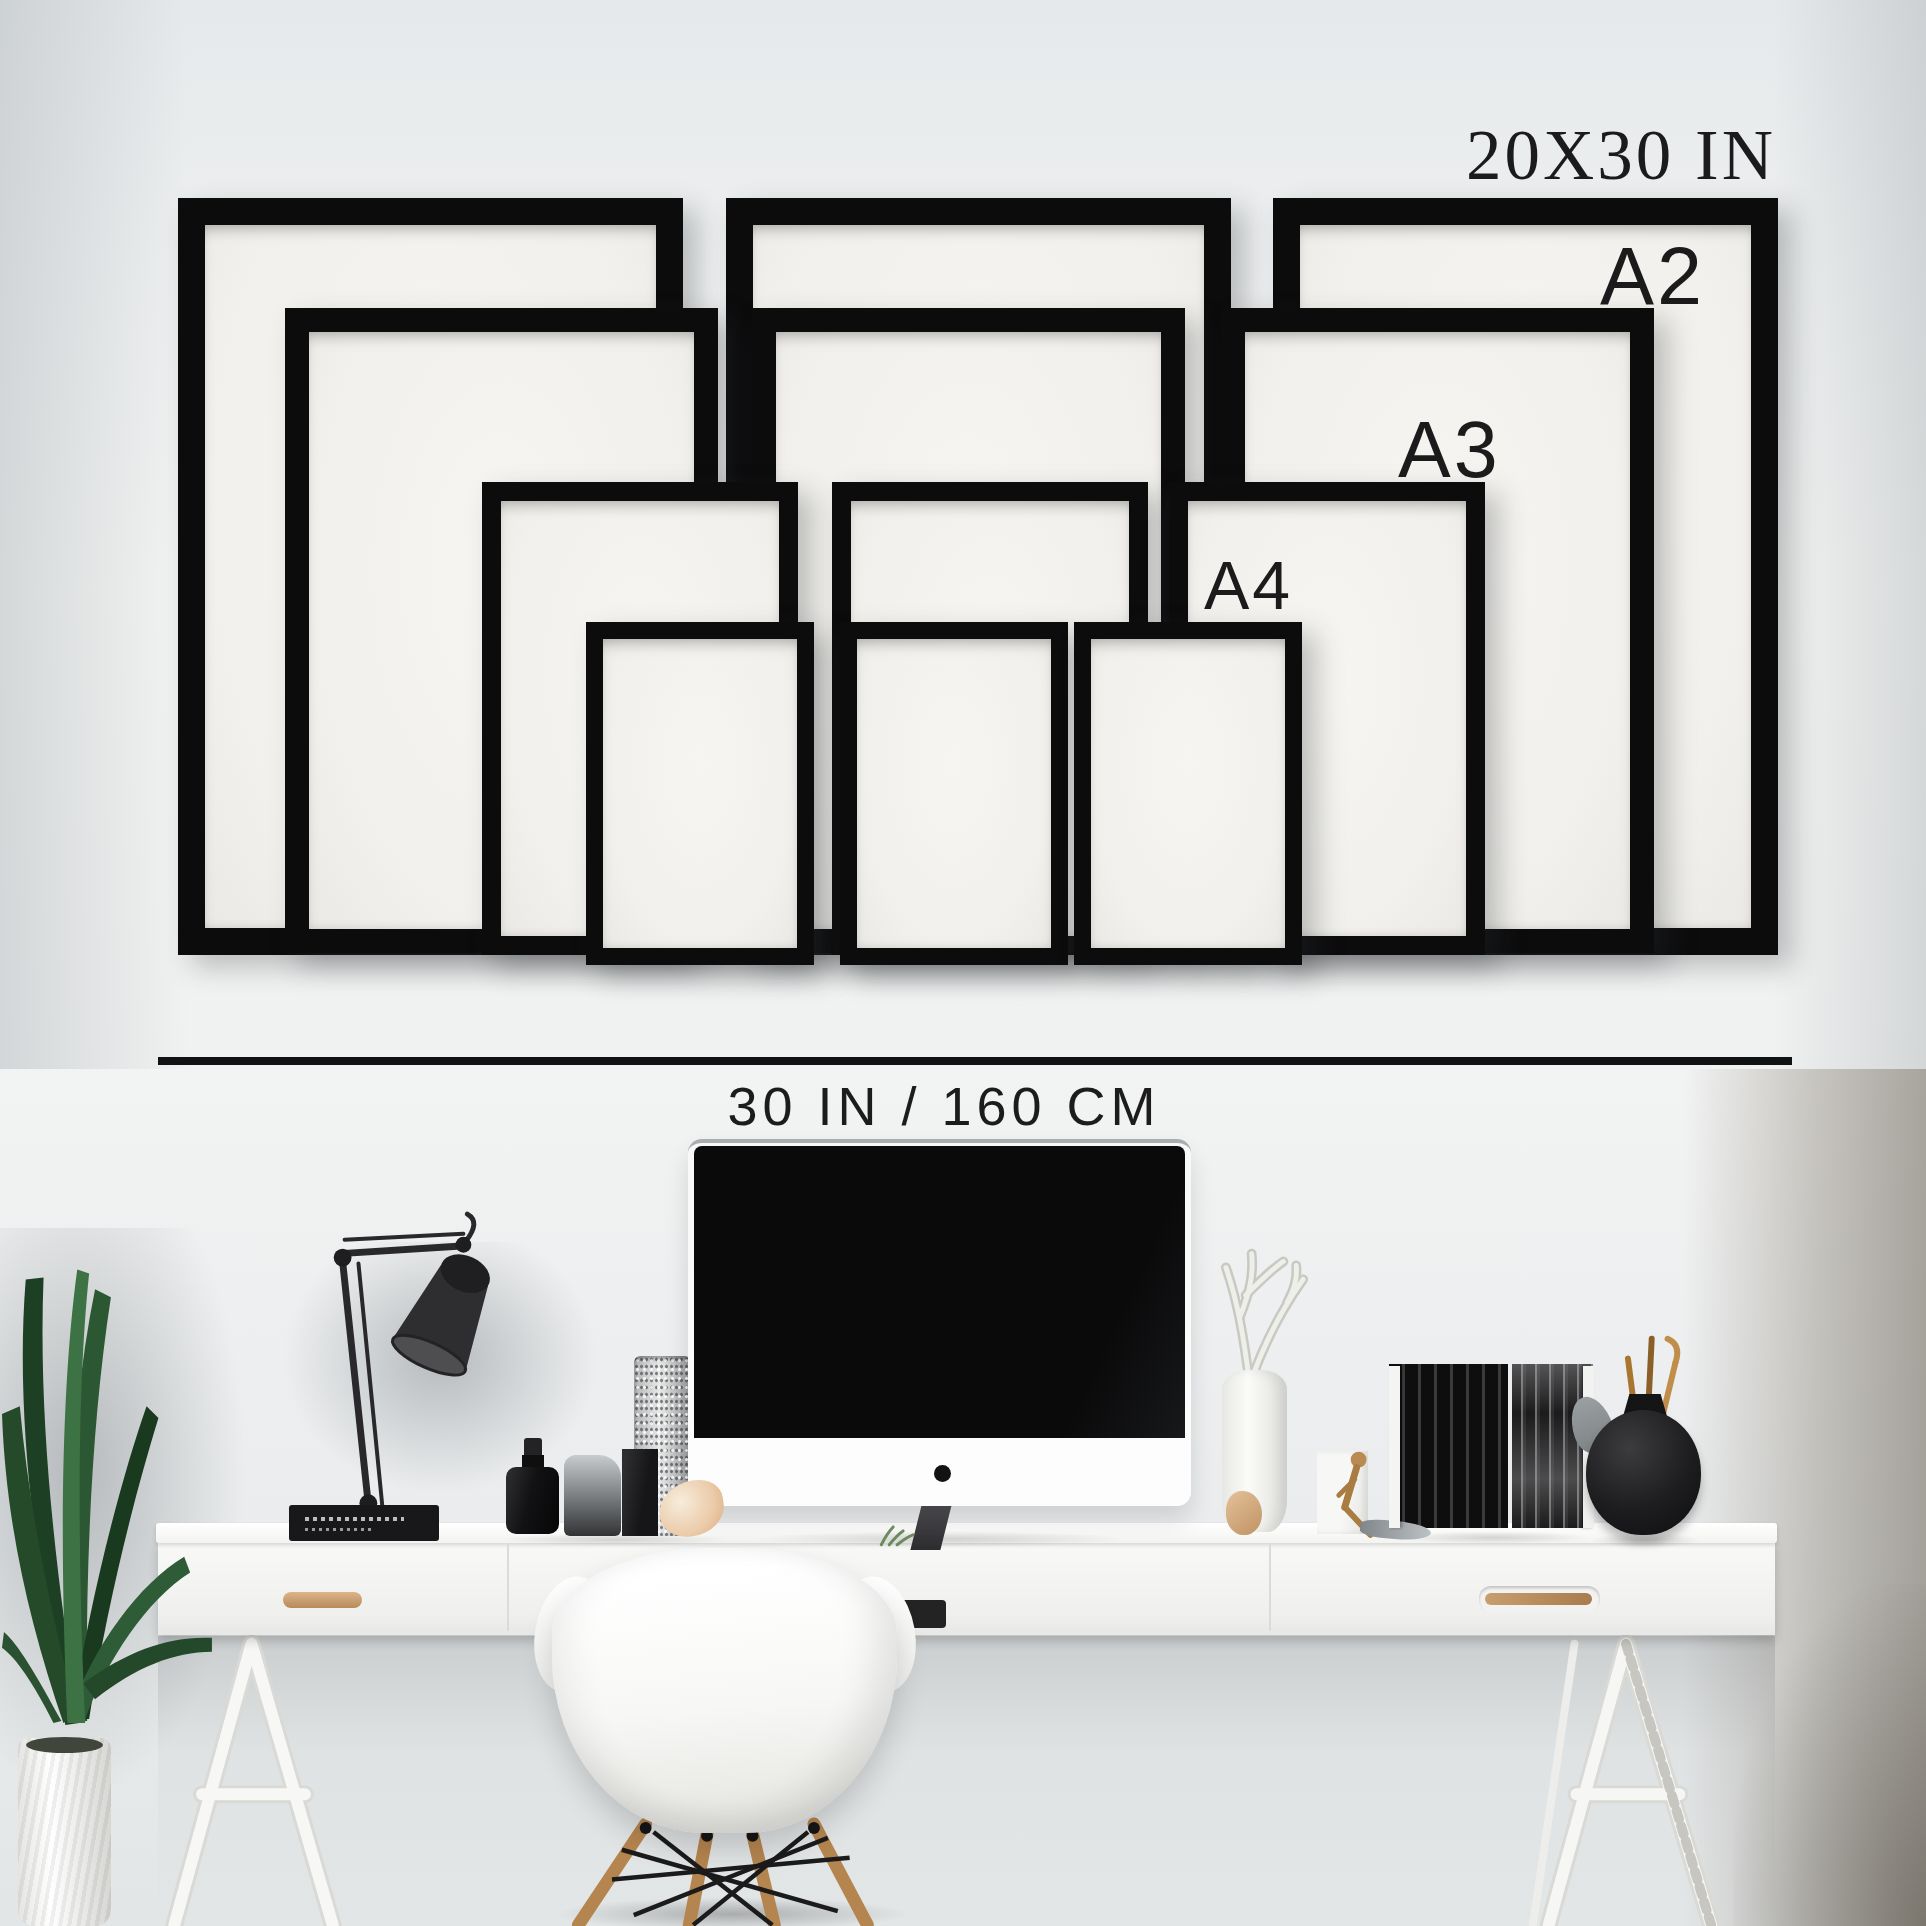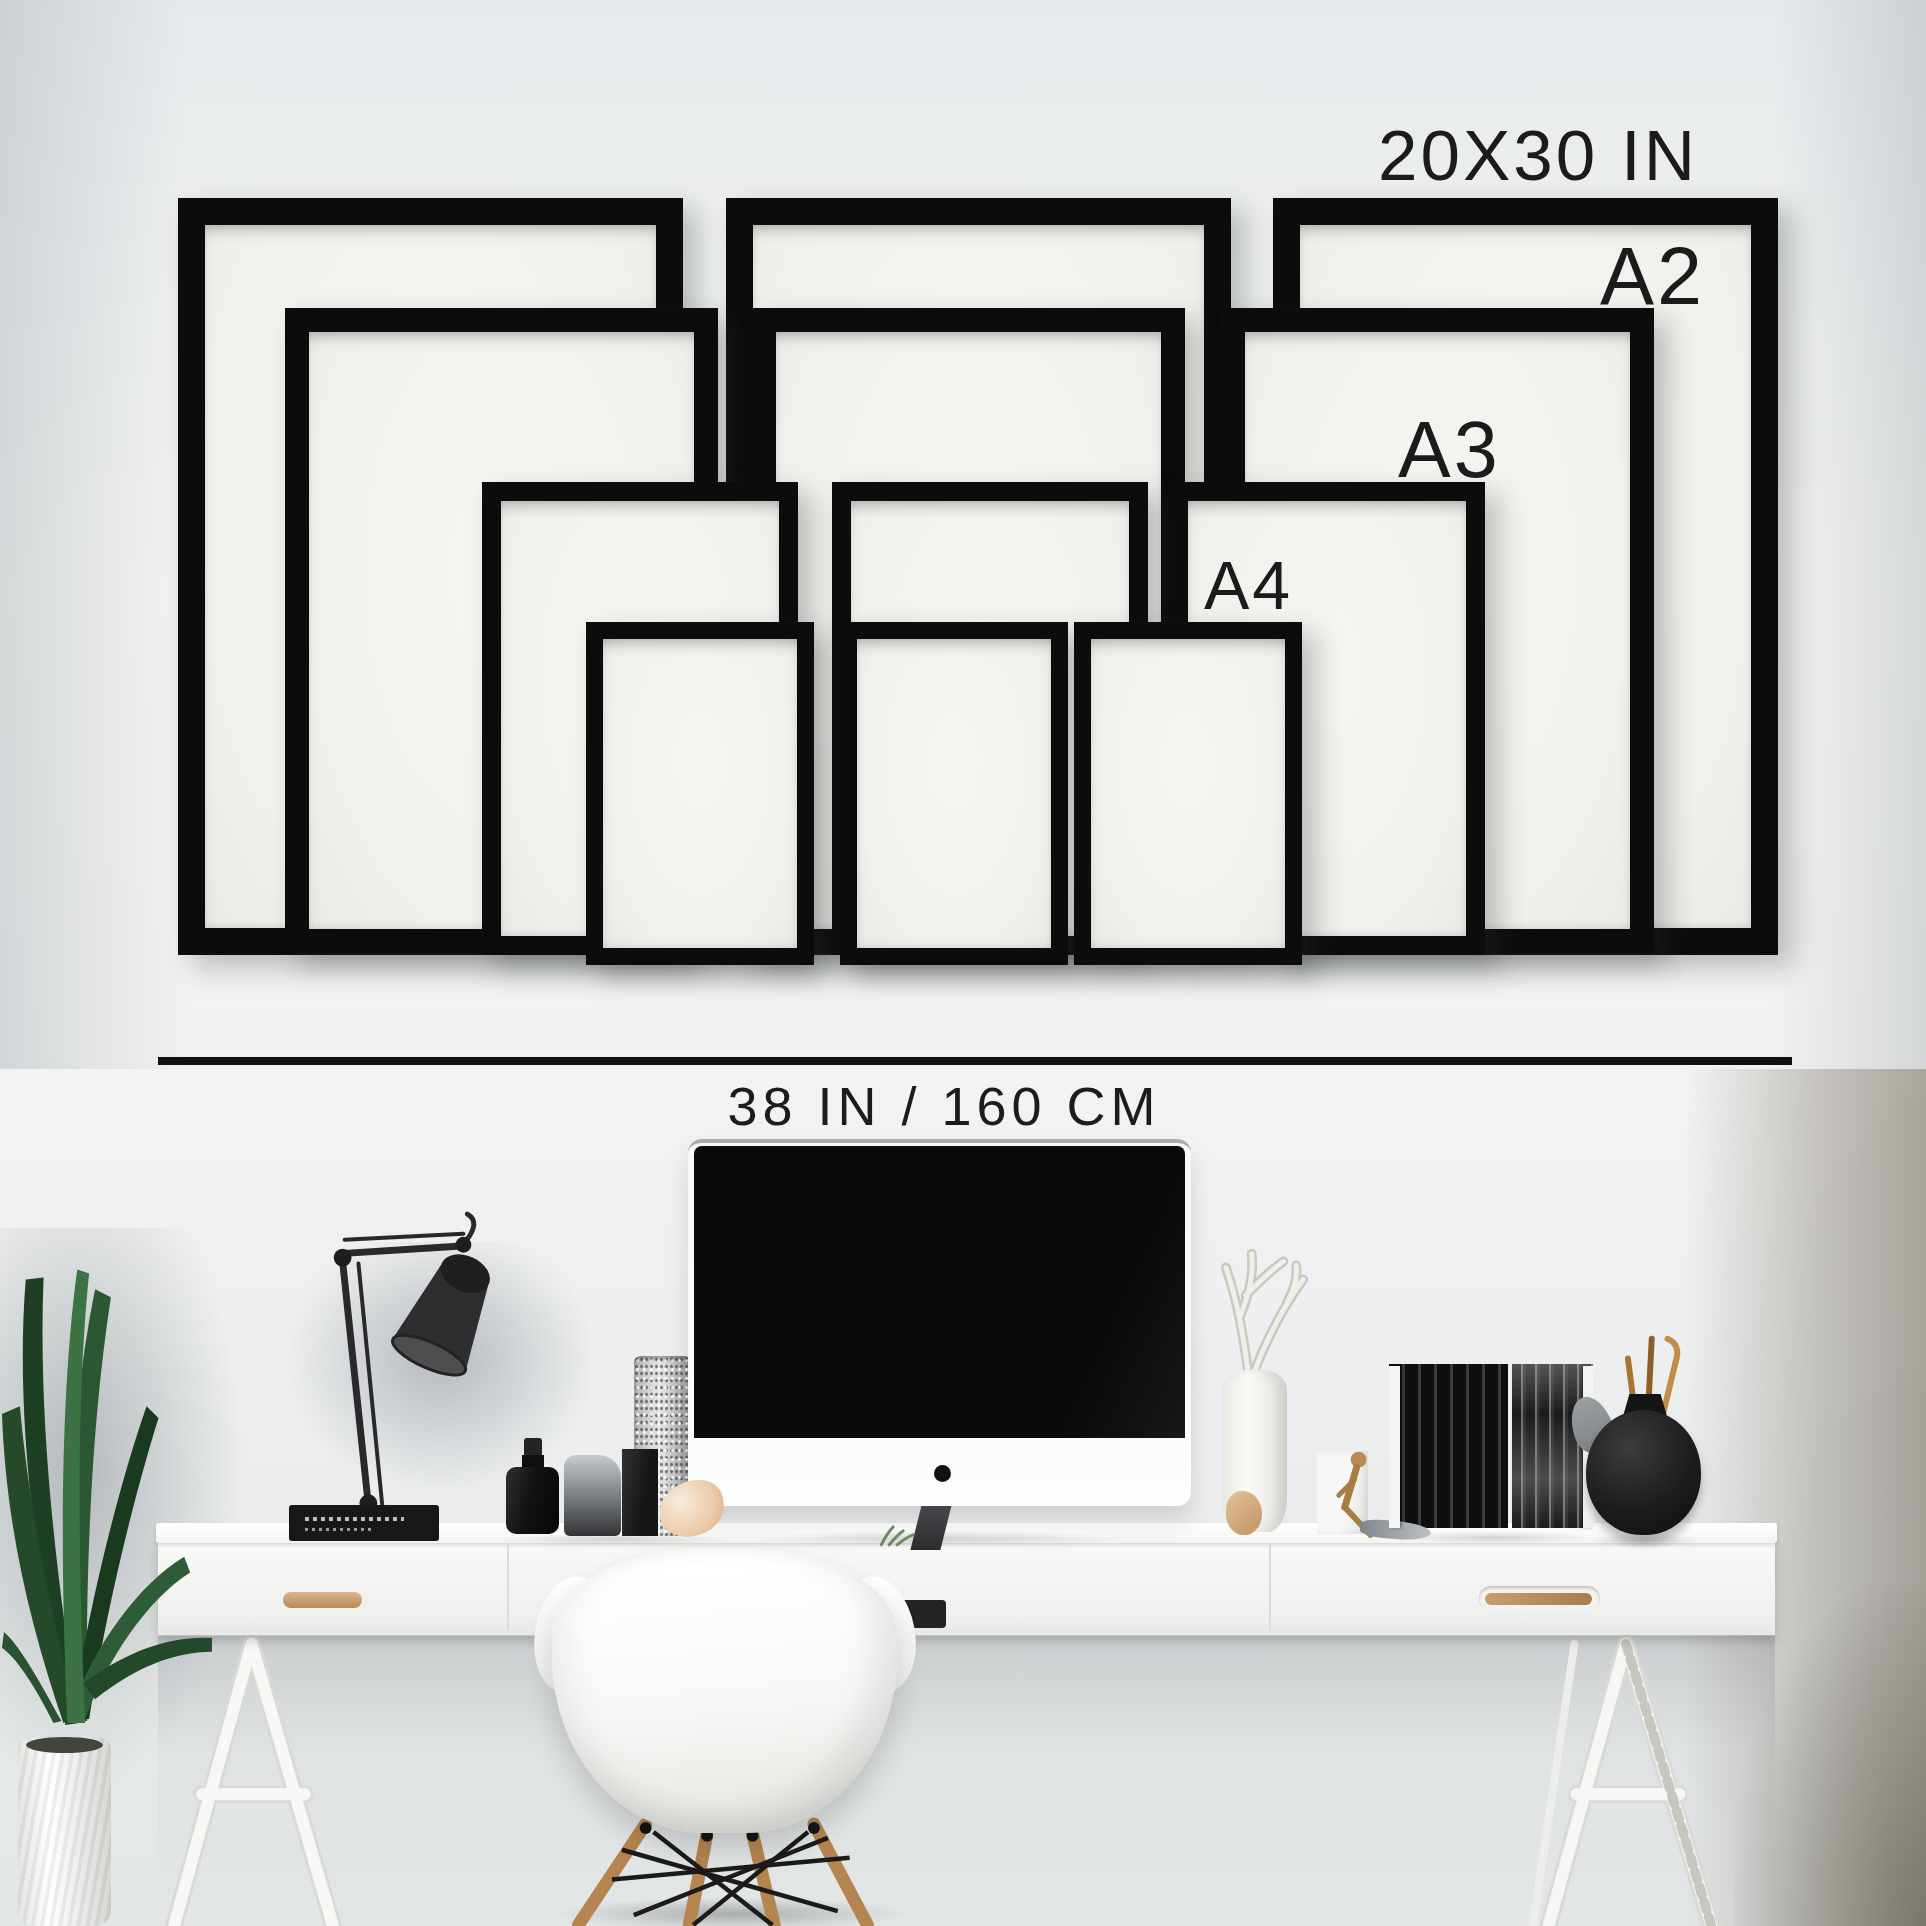--- a/index.html
+++ b/index.html
@@ -29,21 +29,21 @@
   .frame{position:absolute;box-sizing:border-box;border-style:solid;border-color:#0c0c0d;
     background:
       radial-gradient(ellipse at 50% 40%,#f6f5f2 0%,#f1f0ec 70%,#eae9e5 100%);
     box-shadow:14px 12px 26px rgba(45,50,55,.28), inset 0 10px 16px -8px rgba(0,0,0,.35),
                inset 0 -6px 12px -8px rgba(0,0,0,.2);}
   .f-2030{border-width:27px;z-index:11;}
   .f-a2{border-width:24px;z-index:12;}
   .f-a3{border-width:19px;z-index:13;}
   .f-a4{border-width:17px;z-index:14;}
   .size-label{position:absolute;color:#1b1b1c;z-index:20;letter-spacing:3px;}
-  .lbl-2030{left:1378px;top:115px;width:398px;font-size:71px;}
+  .lbl-2030{left:1378px;top:115px;width:398px;text-align:right;font-size:71px;font-family:Liberation Serif, serif;}
   .lbl-a2{left:1600px;top:230px;font-size:81px;}
   .lbl-a3{left:1398px;top:404px;font-size:79px;}
   .lbl-a4{left:1204px;top:546px;font-size:68px;}
   
   .measure-line{left:158px;top:1057px;width:1634px;height:8px;background:#111214;z-index:21;}
   .measure-text{left:449px;top:1075px;width:990px;text-align:center;font-size:54px;
     letter-spacing:5px;color:#1c1c1d;z-index:21;}
   
   .desk-top{left:156px;top:1523px;width:1621px;height:20px;z-index:30;border-radius:3px;
     background:linear-gradient(180deg,#ffffff,#f3f3f1);box-shadow:0 2px 4px rgba(0,0,0,.15);}
@@ -165,21 +165,21 @@
   <div class="frame f-a4" style="left:586px;top:622px;width:228px;height:343px;"></div>
   <div class="frame f-a4" style="left:840px;top:622px;width:228px;height:343px;"></div>
   <div class="frame f-a4" style="left:1074px;top:622px;width:228px;height:343px;"></div>
 
   <div class="size-label lbl-2030">20X30 IN</div>
   <div class="size-label lbl-a2">A2</div>
   <div class="size-label lbl-a3">A3</div>
   <div class="size-label lbl-a4">A4</div>
 
   <div class="abs measure-line"></div>
-  <div class="abs measure-text">38 IN / 160 CM</div>
+  <div class="abs measure-text">30 IN / 160 CM</div>
 
   <div class="abs wall-right-dark"></div>
   <div class="abs corner-dark"></div>
 
   <svg class="layer" width="1927" height="1927" style="z-index:25" viewBox="0 0 1946 1946">
     <g stroke-linecap="round" fill="none">
       <path d="M254,1660 L176,1944 M254,1660 L336,1944 M204,1812 L308,1812" stroke="#d9d9d5" stroke-width="18"></path>
       <path d="M254,1660 L176,1944 M254,1660 L336,1944 M204,1812 L308,1812" stroke="#f7f7f5" stroke-width="12"></path>
       <path d="M1590,1660 L1548,1944" stroke="#ededEB" stroke-width="8"></path>
       <path d="M1642,1660 L1564,1944 M1642,1660 L1728,1944 M1592,1812 L1696,1812" stroke="#d9d9d5" stroke-width="18"></path>

